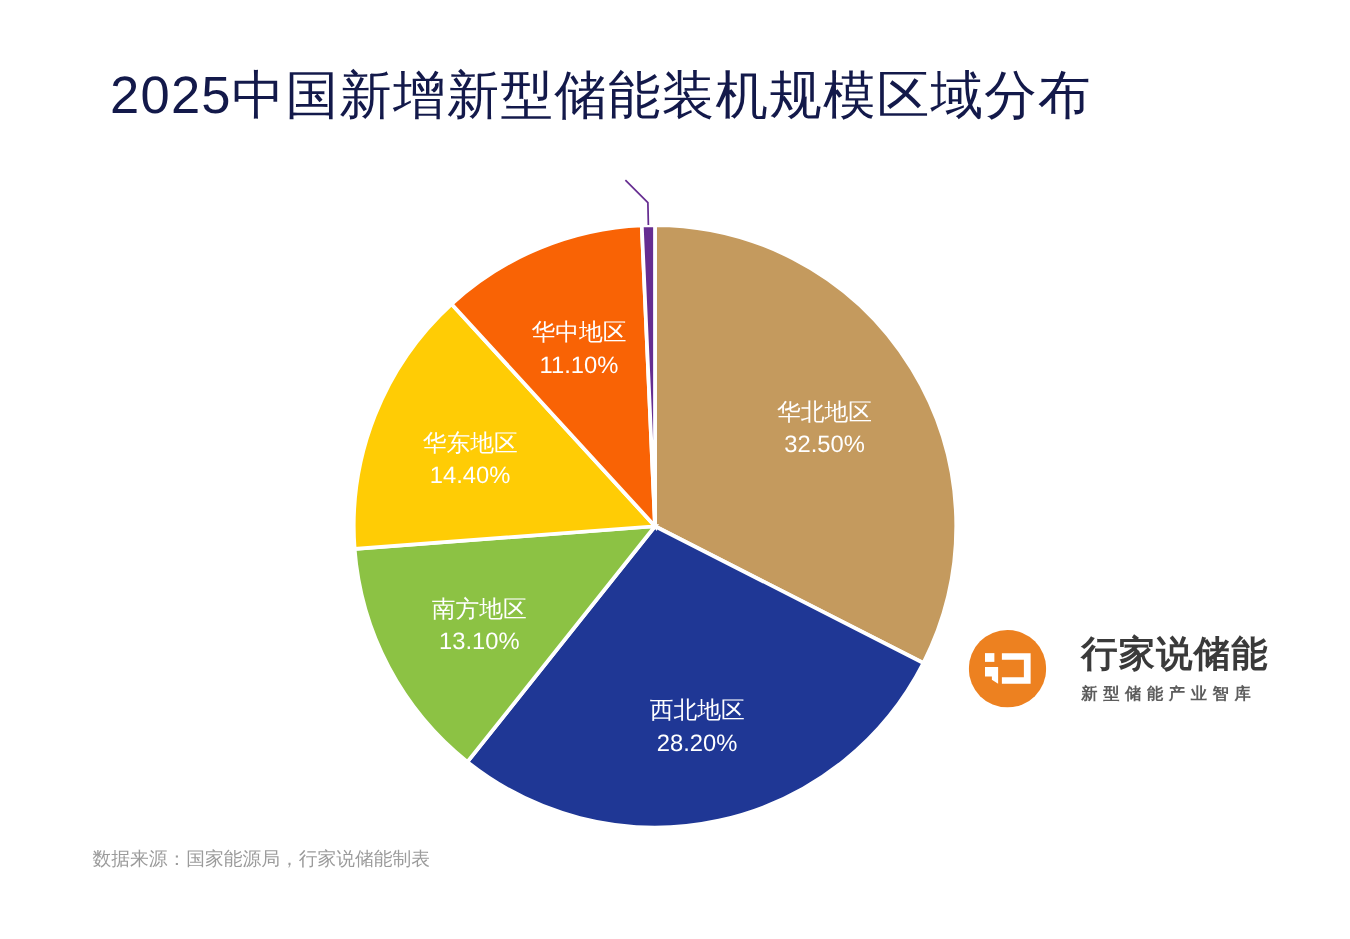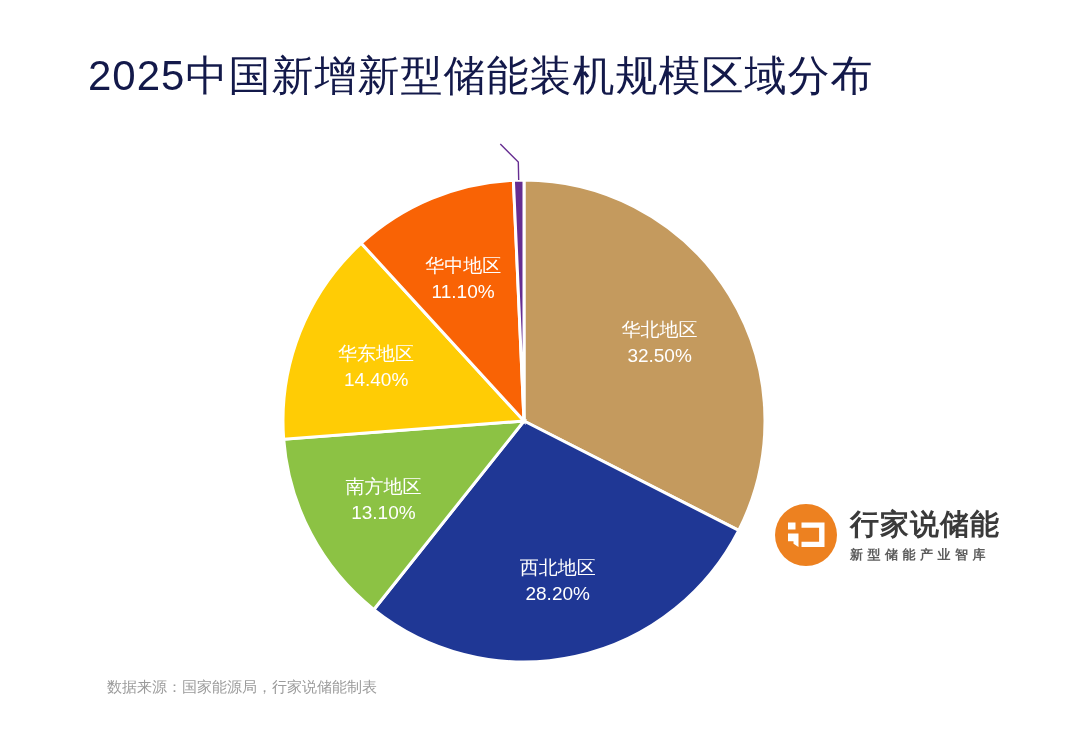--- a/index.html
+++ b/index.html
@@ -59,21 +59,21 @@
   }
 
   #logo {
     position: absolute;
     left: 775px;
     top: 496px;
     width: 215px;
     height: 78px;
     display: flex;
     align-items: center;
-    gap: 13px;
+    gap: 28px;
   }
   #logo-mark {
     width: 62px;
     height: 62px;
     flex: 0 0 62px;
   }
   #logo-text-wrap {
     display: flex;
     flex-direction: column;
     justify-content: center;
@@ -92,21 +92,21 @@
     color: #5c5c5c;
     letter-spacing: 4.5px;
     line-height: 1.3;
     margin-top: 6px;
     white-space: nowrap;
     font-weight: bold;
   }
 
   #source-note {
     position: absolute;
-    left: 107px;
+    left: 74px;
     top: 678px;
     font-size: 15px;
     color: #9b9b9b;
     white-space: nowrap;
   }
 </style>
 </head>
 <body>
 
 <div id="page-title">2025中国新增新型储能装机规模区域分布</div>

